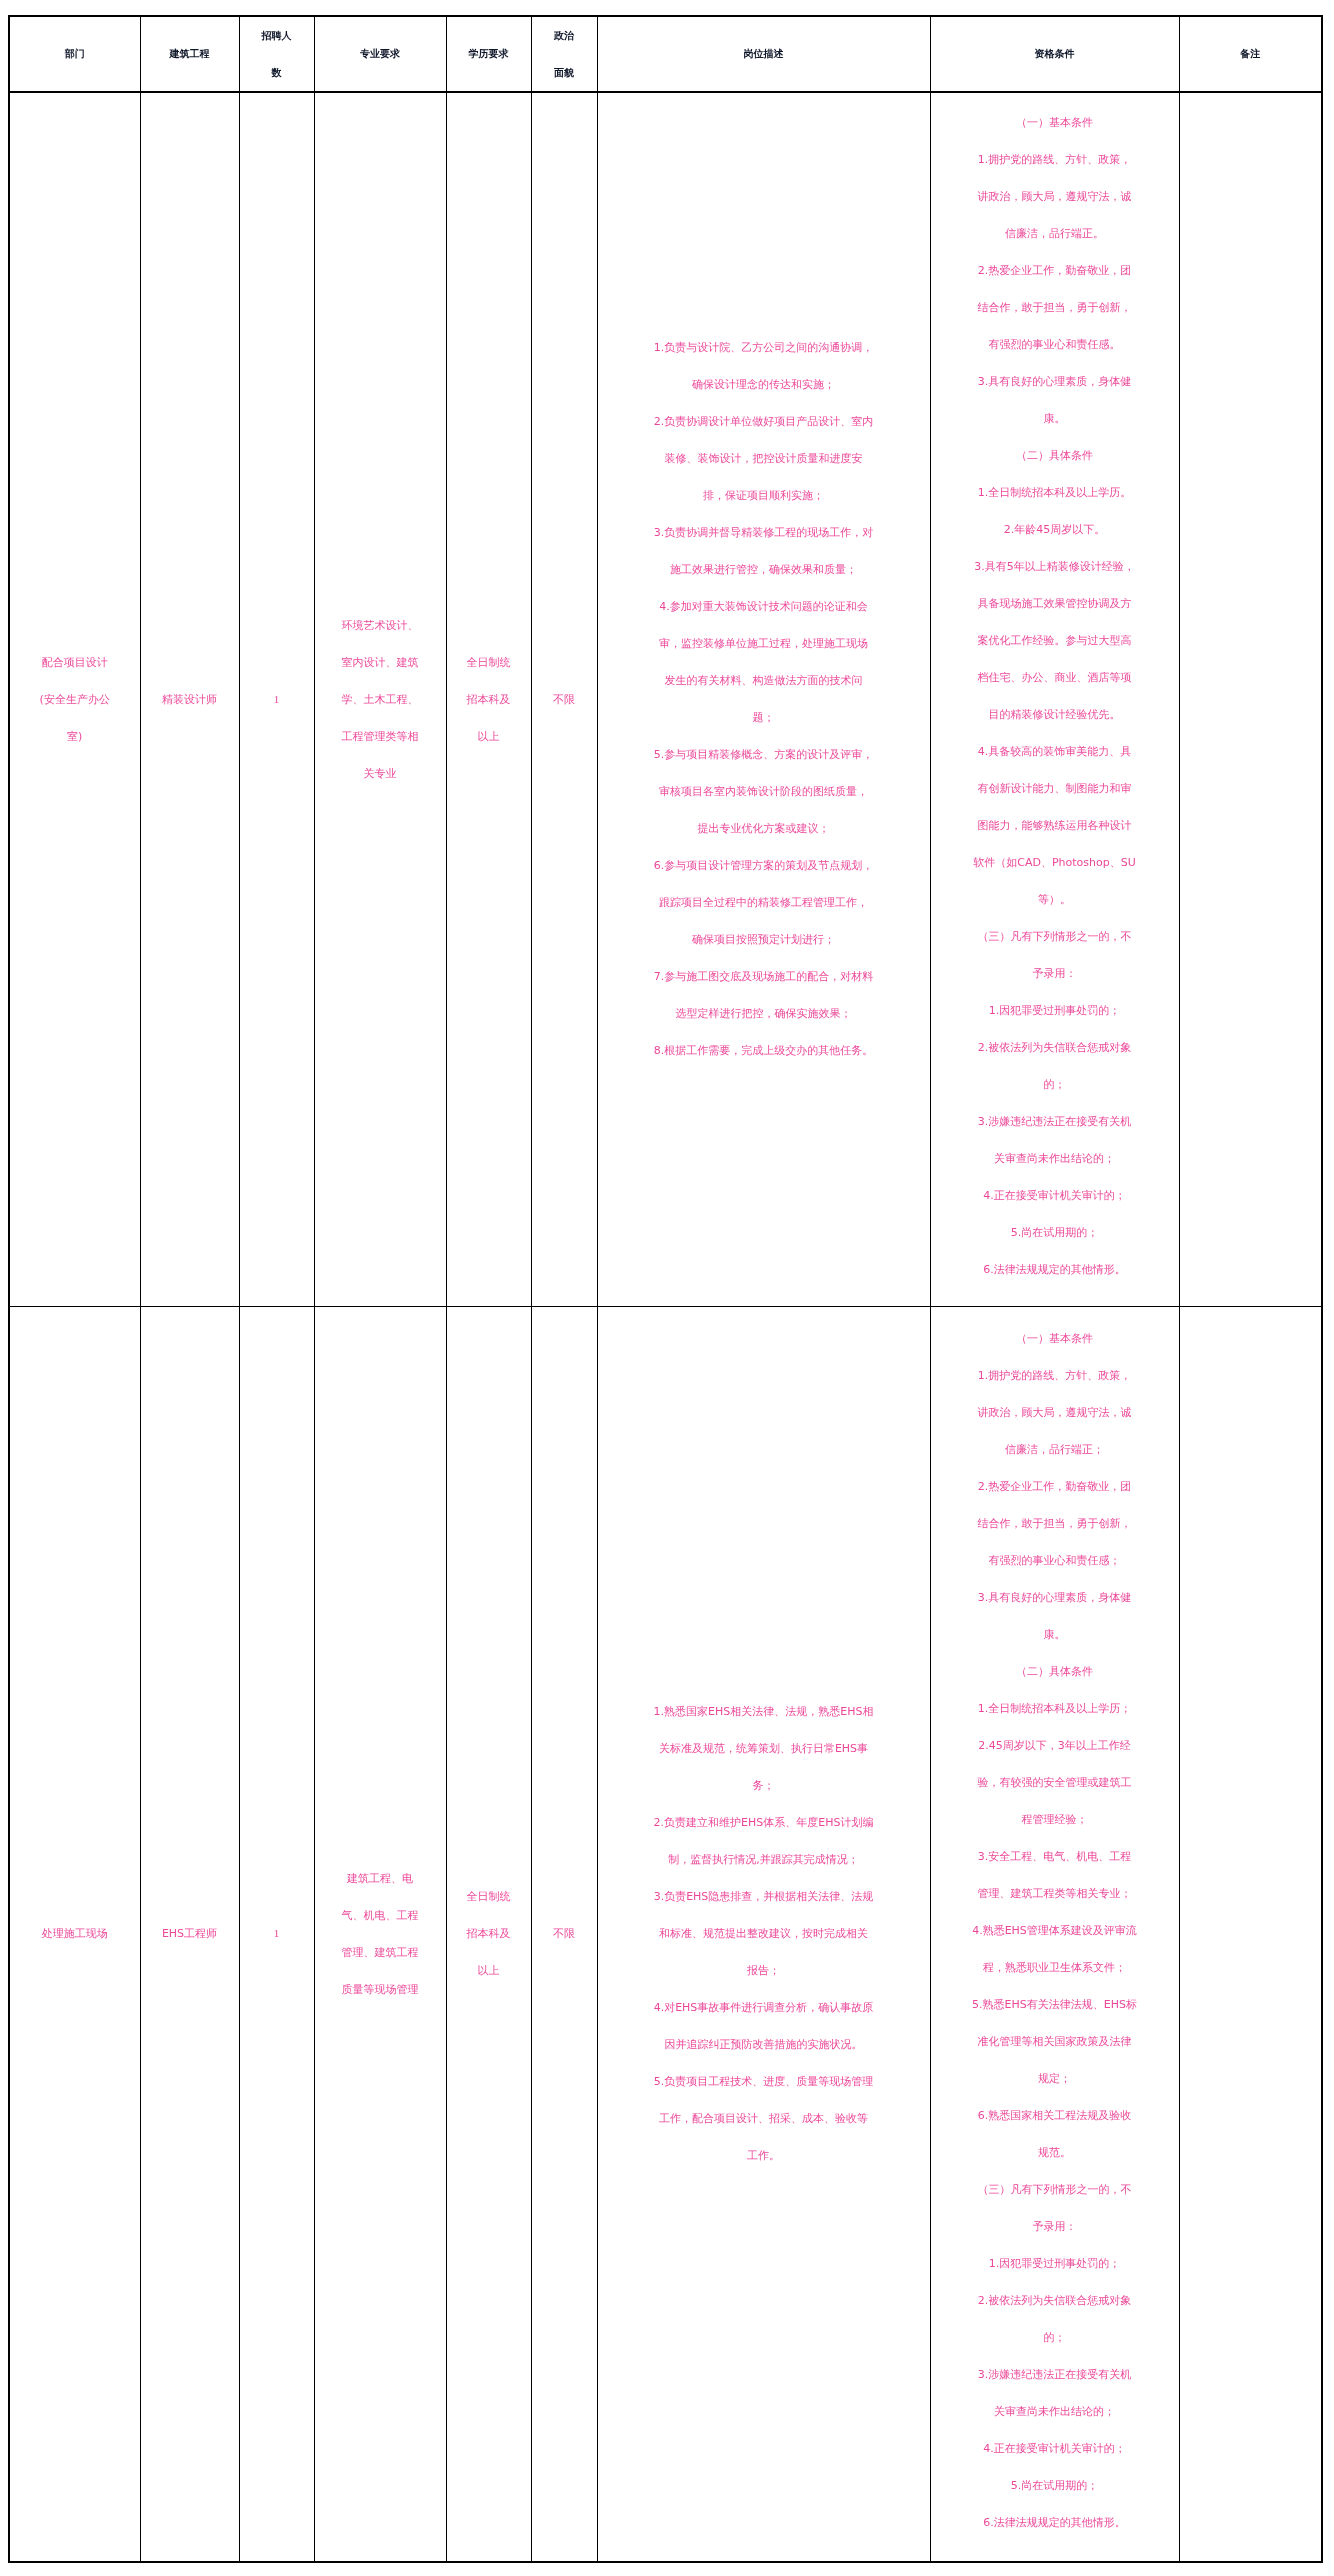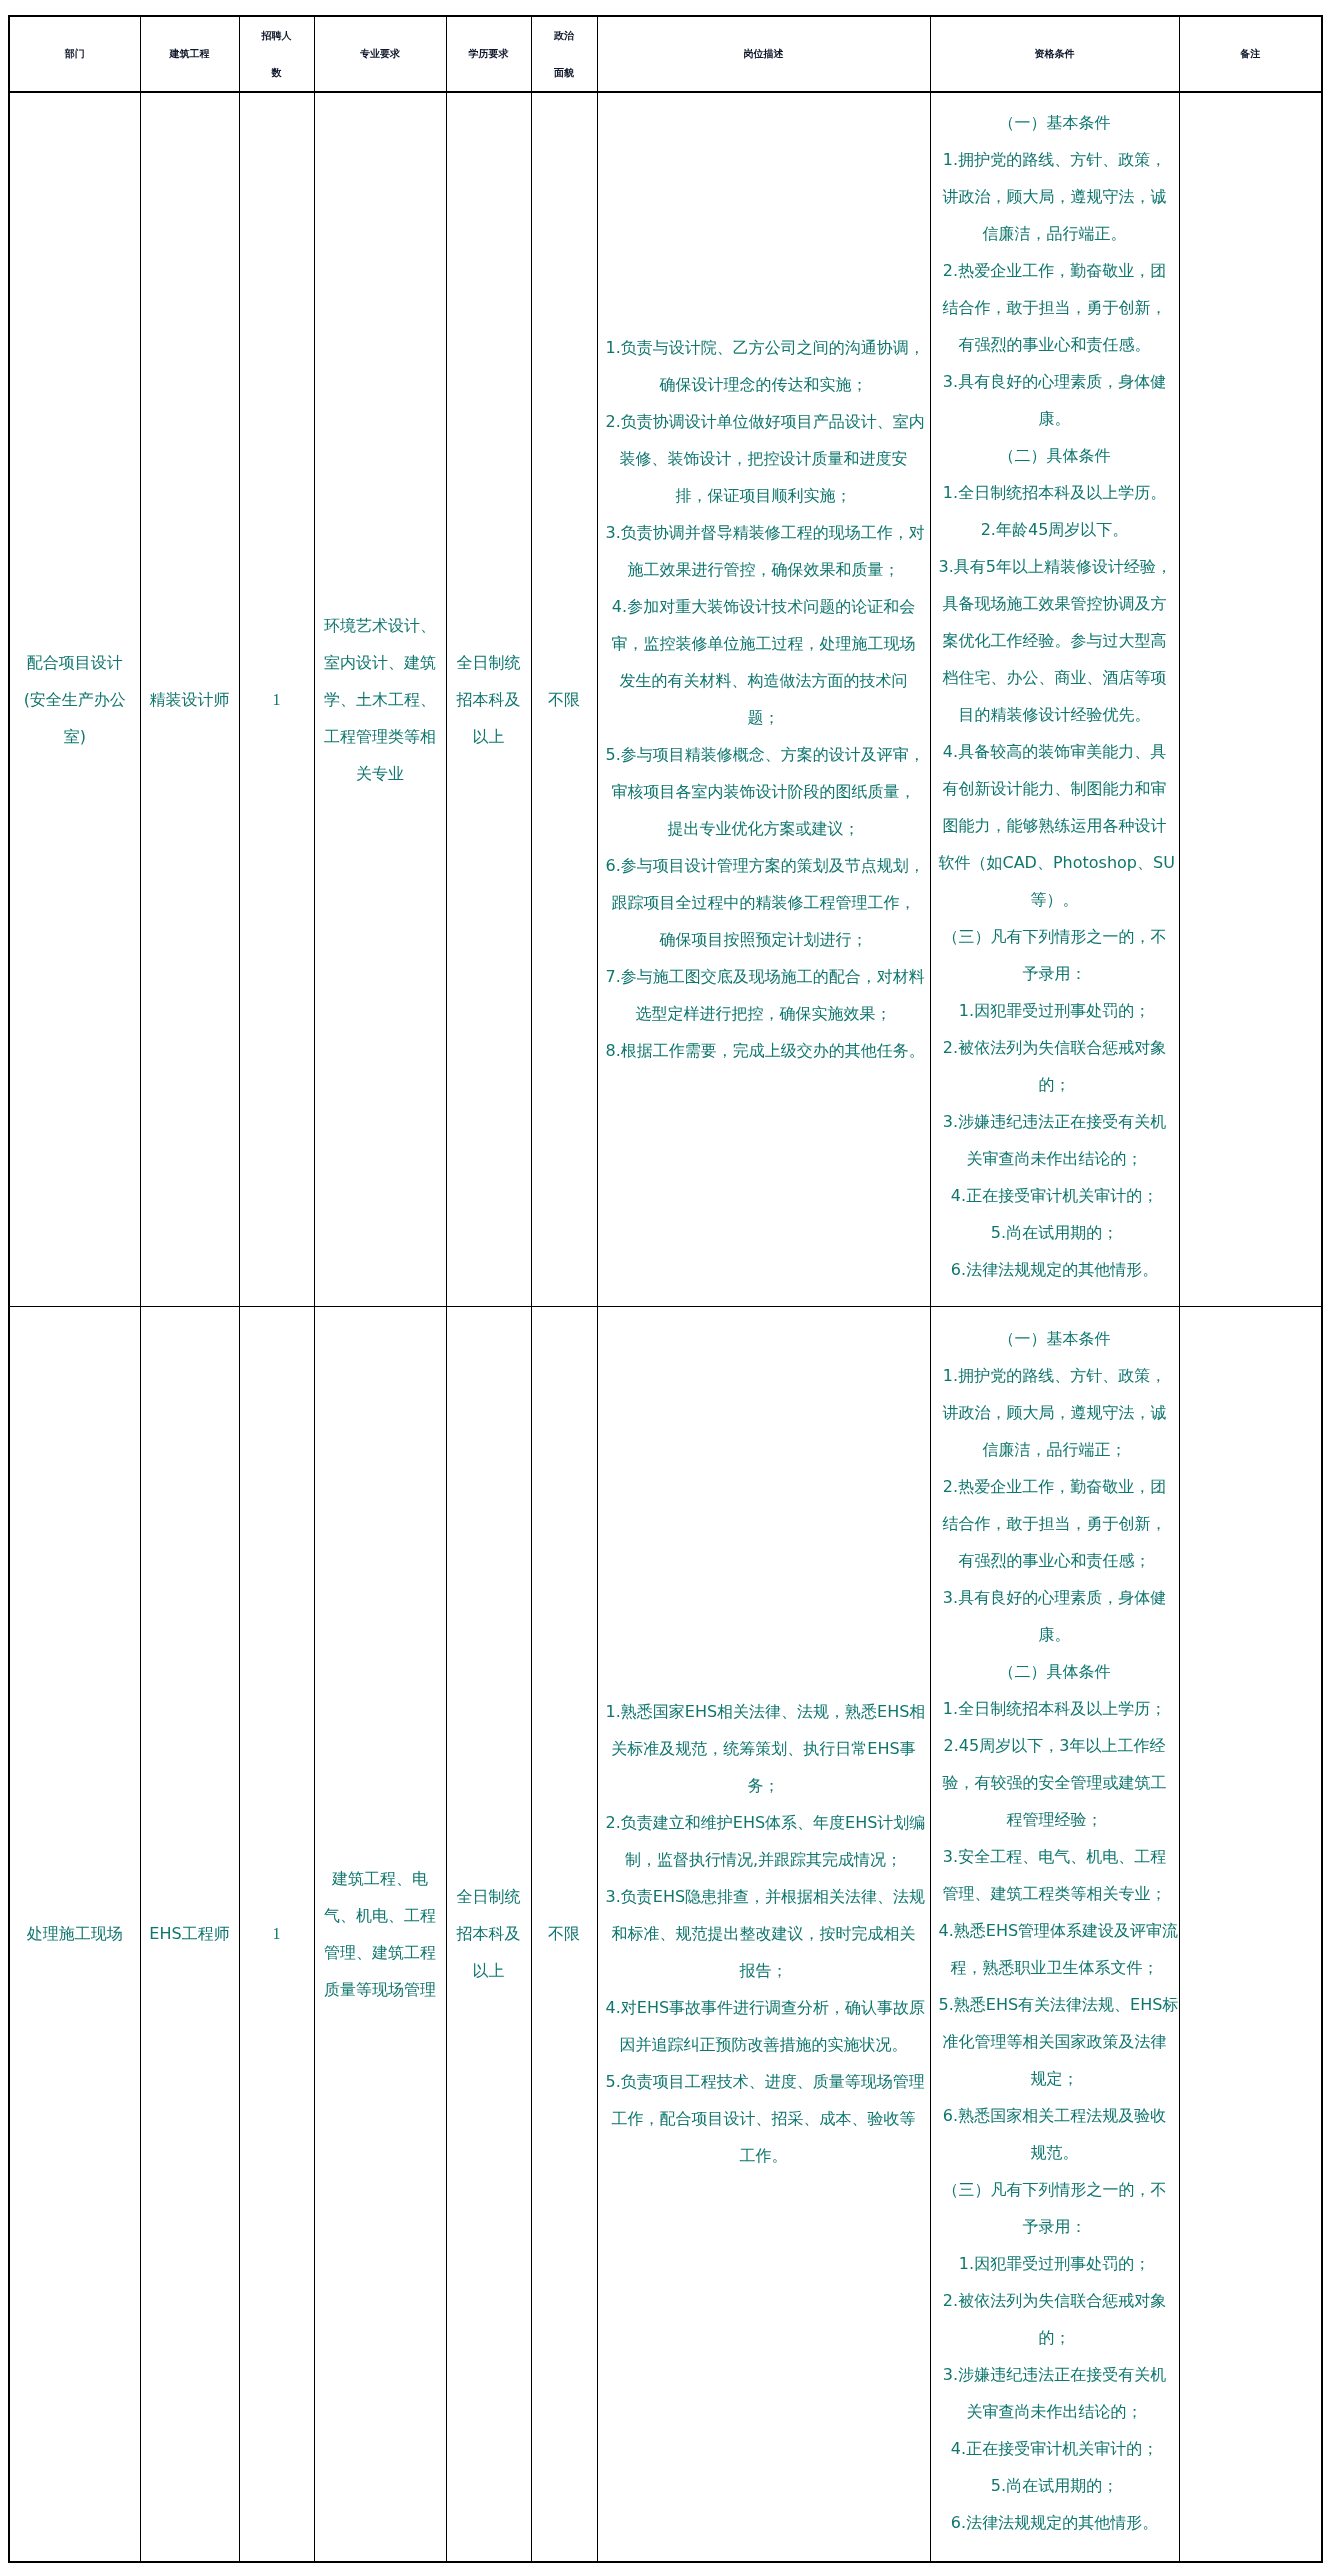--- a/index.html
+++ b/index.html
@@ -32,23 +32,23 @@
   }
   table.recruit thead th {
     height: 74px;
     font-weight: bold;
     font-size: 10px;
     line-height: 37px;
     color: #0f172a;
     border-bottom-width: 2.3px;
   }
   table.recruit tbody td {
-    font-size: 16px;
+    font-size: 11px;
     line-height: 37px;
-    color: #0f766e;
+    color: #ec4899;
   }
   tr.row-1 td { height: 1213px; }
   tr.row-2 td { height: 1254px; }
   .lines .line {
     display: block;
     white-space: nowrap;
   }
   td.desc { padding: 0 3.4px; }
   td.qual { padding: 0 2.3px; }
   td.qual .lines { position: relative; top: -3.4px; }

